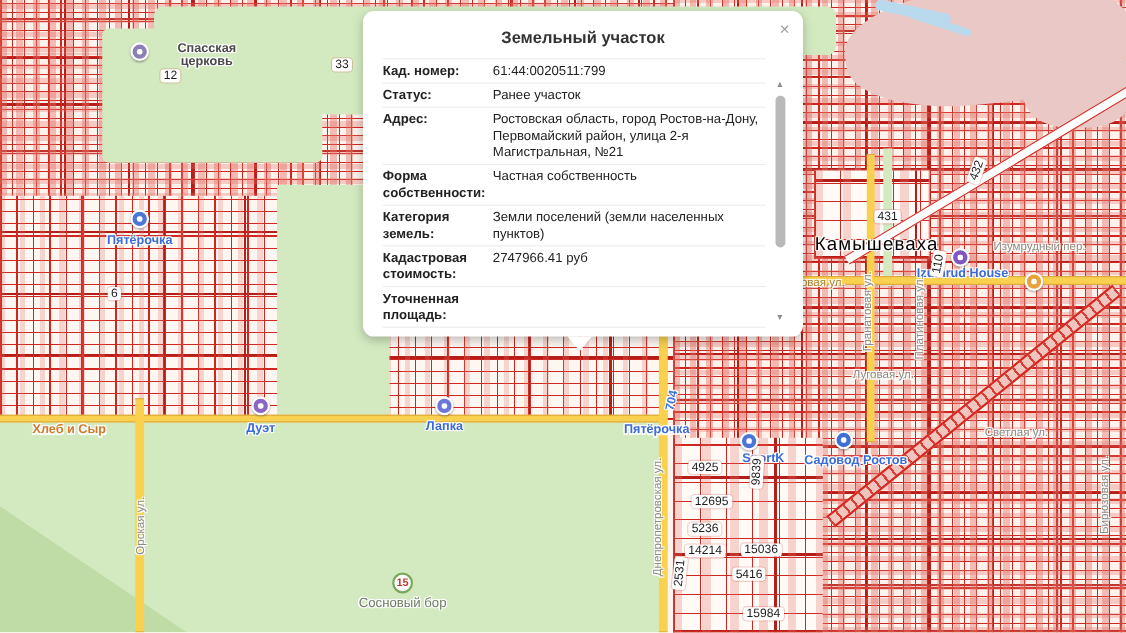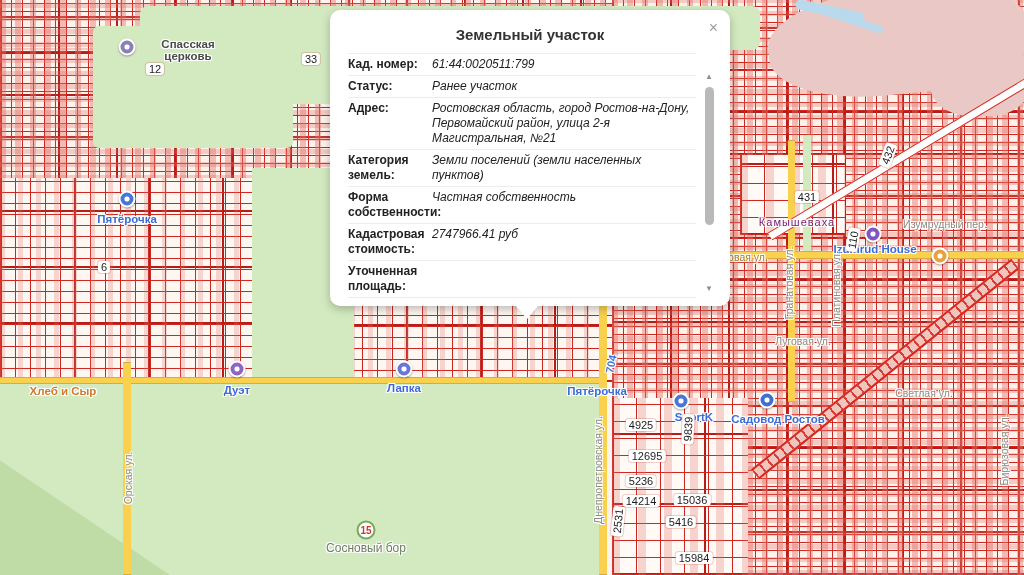--- a/index.html
+++ b/index.html
@@ -44,21 +44,21 @@
   
   .road-y{position:absolute;background:#fad14e;border-top:1px solid #dca83f;border-bottom:1px solid #dca83f;box-sizing:border-box;}
   .road-w{position:absolute;background:#ffffff;border-top:1.5px solid #d6261f;border-bottom:1.5px solid #d6261f;box-sizing:border-box;transform-origin:left center;}
   .road-hw{position:absolute;background:#efc5bd;background-image:repeating-linear-gradient(90deg,rgba(214,38,31,.85) 0 2px,rgba(0,0,0,0) 2px 9px);border-top:2px solid #d6261f;border-bottom:2px solid #d6261f;box-sizing:border-box;transform-origin:left center;}
 
   
   .lbl{position:absolute;white-space:nowrap;z-index:30;font-size:11px;color:#444;
        text-shadow:-1px -1px 0 #fff,1px -1px 0 #fff,-1px 1px 0 #fff,1px 1px 0 #fff,0 0 2px #fff;}
   .lbl.poi{color:#3b6bd6;font-weight:bold;font-size:11.5px;}
   .lbl.poi-orange{color:#cf7a2d;font-weight:bold;font-size:11.5px;}
-  .lbl.locality{color:#701a75;font-size:11px;letter-spacing:1px;}
+  .lbl.locality{color:#000000;font-size:17px;letter-spacing:1px;}
   .lbl.street{color:#8d8d85;font-size:10.5px;}
   .lbl.street-road{color:#a8822e;font-size:10.5px;}
   .lbl.park{color:#6f7d64;font-size:12px;}
   .lbl.quarter{background:#fff;border-radius:3px;padding:0 3px;color:#1c1c1c;font-size:11px;
                box-shadow:0 0 0 1px rgba(190,70,60,.25);text-shadow:none;}
   .lbl.roadnum{color:#3f74d8;font-weight:bold;font-size:11px;}
   .lbl.parknum{background:#fff;border:2px solid #7aa85c;border-radius:50%;width:15px;height:15px;line-height:15px;
                text-align:center;color:#c43b2f;font-weight:bold;font-size:10px;padding:0;text-shadow:none;}
   .marker{position:absolute;width:13px;height:13px;border-radius:50%;border:2px solid #fff;z-index:29;
           box-shadow:0 1px 2px rgba(0,0,0,.35);}
@@ -67,22 +67,22 @@
 
   
   #popup{position:absolute;left:330px;top:10px;width:400px;height:296px;background:#fff;border-radius:10px;
          box-shadow:0 3px 10px rgba(0,0,0,.25);z-index:50;}
   #popup .tail{position:absolute;left:186px;top:296px;width:0;height:0;
                border-left:11px solid transparent;border-right:11px solid transparent;border-top:13px solid #fff;}
   #popup .close{position:absolute;top:10px;right:12px;font-size:16px;line-height:16px;color:#9e9e9e;cursor:pointer;}
   #popup h1{margin:16px 40px 10px 40px;text-align:center;font-size:15px;color:#333;}
   #rows{margin:0 34px 0 18px;border-top:1px solid #ececec;}
   .prow{display:flex;border-bottom:1px solid #ececec;padding:3px 0;font-size:12px;line-height:15px;color:#222;}
-  .plabel{width:84px;flex:none;font-weight:bold;padding-right:6px;box-sizing:border-box;}
-  .pvalue{flex:1;padding-right:4px;font-style:italic;}
+  .plabel{width:100px;flex:none;font-weight:bold;padding-right:6px;box-sizing:border-box;}
+  .pvalue{flex:1;padding-right:4px;}
   .pscroll{position:absolute;top:62px;bottom:12px;right:15px;width:12px;display:flex;flex-direction:column;align-items:center;}
   .pscroll .arr{font-size:8px;color:#8f8f8f;line-height:10px;flex:none;cursor:pointer;}
   .pscroll .thumb{width:9px;height:138px;background:#b9b9b9;border-radius:5px;margin-top:5px;cursor:pointer;}
 </style>
 </head>
 <body>
 
 <div id="app">
 
   <div style="position:absolute;inset:0;">
@@ -175,26 +175,26 @@
         </div>
         <div class="prow">
           <div class="plabel">Статус:</div>
           <div class="pvalue">Ранее участок</div>
         </div>
         <div class="prow">
           <div class="plabel">Адрес:</div>
           <div class="pvalue">Ростовская область, город Ростов-на-Дону, Первомайский район, улица 2-я Магистральная, №21</div>
         </div>
         <div class="prow">
+          <div class="plabel">Форма собственности:</div>
+          <div class="pvalue">Частная собственность</div>
+        </div>
+        <div class="prow">
           <div class="plabel">Категория земель:</div>
           <div class="pvalue">Земли поселений (земли населенных пунктов)</div>
-        </div>
-        <div class="prow">
-          <div class="plabel">Форма собственности:</div>
-          <div class="pvalue">Частная собственность</div>
         </div>
         <div class="prow">
           <div class="plabel">Кадастровая стоимость:</div>
           <div class="pvalue">2747966.41 руб</div>
         </div>
         <div class="prow">
           <div class="plabel">Уточненная площадь:</div>
         </div>
       </div>
     <div class="pscroll">

